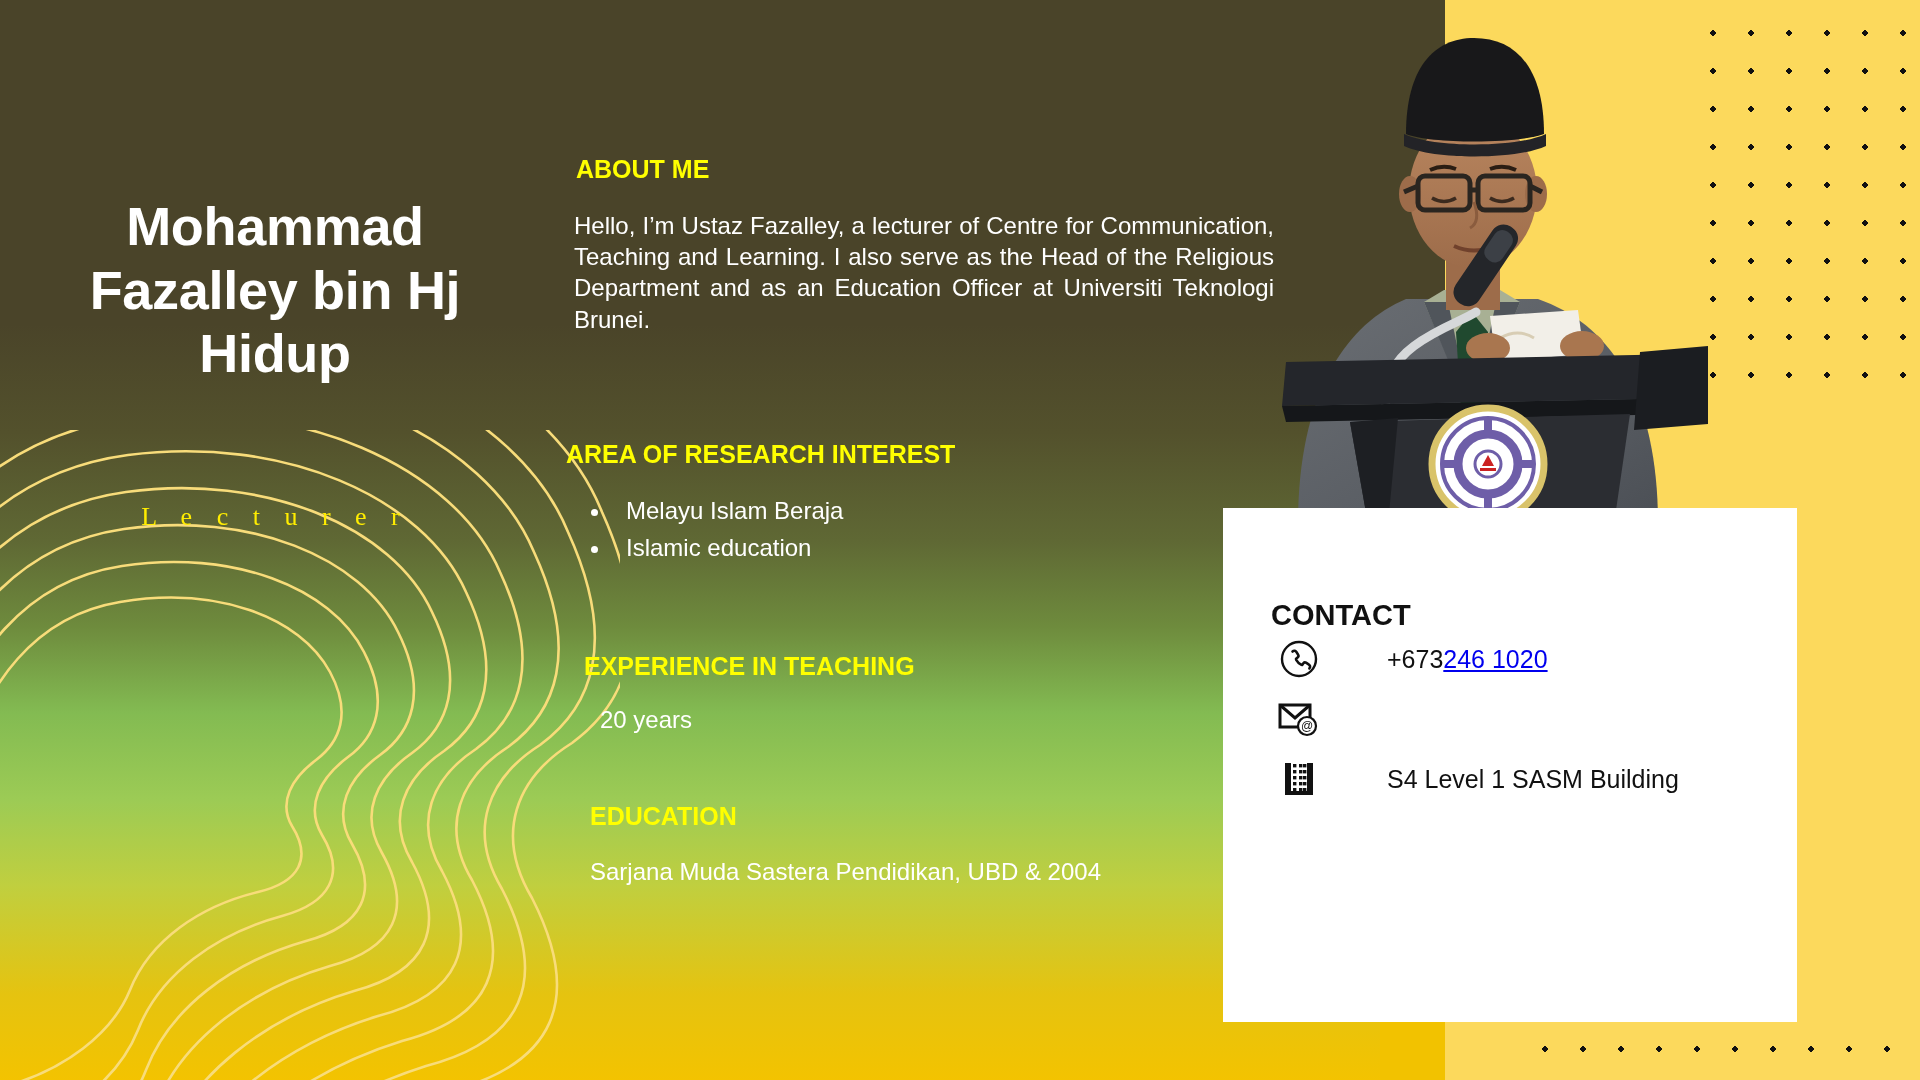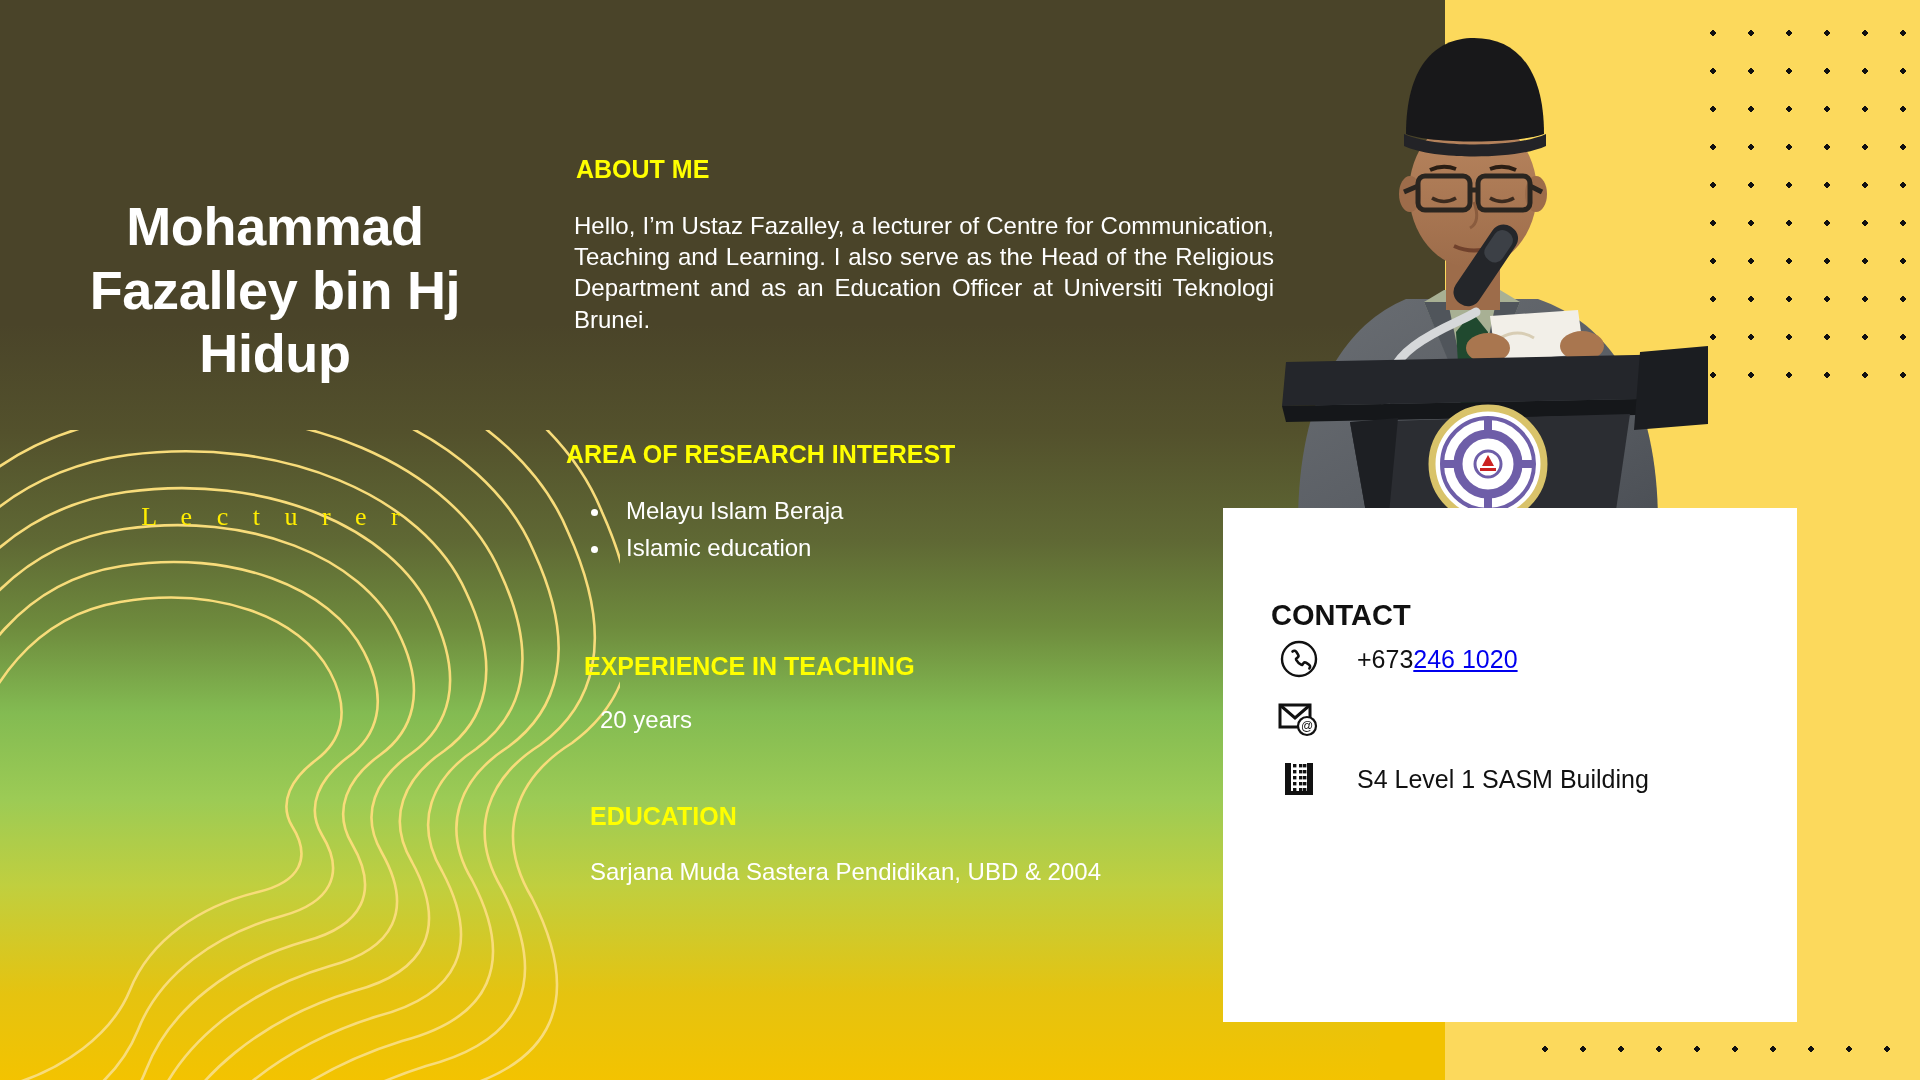--- a/index.html
+++ b/index.html
@@ -187,21 +187,21 @@
   }
   .c-icon {
     width: 56px;
     flex: 0 0 56px;
     display: flex;
     align-items: center;
     justify-content: center;
   }
   .c-icon svg { display: block; }
   .c-text {
-    margin-left: 30px;
+    margin-left: 60px;
     font-size: 25px;
     color: #111111;
     white-space: nowrap;
   }
   .c-text .link {
     color: #0000ee;
     text-decoration: underline;
   }
   .c-text.bold-link {
     font-weight: bold;

